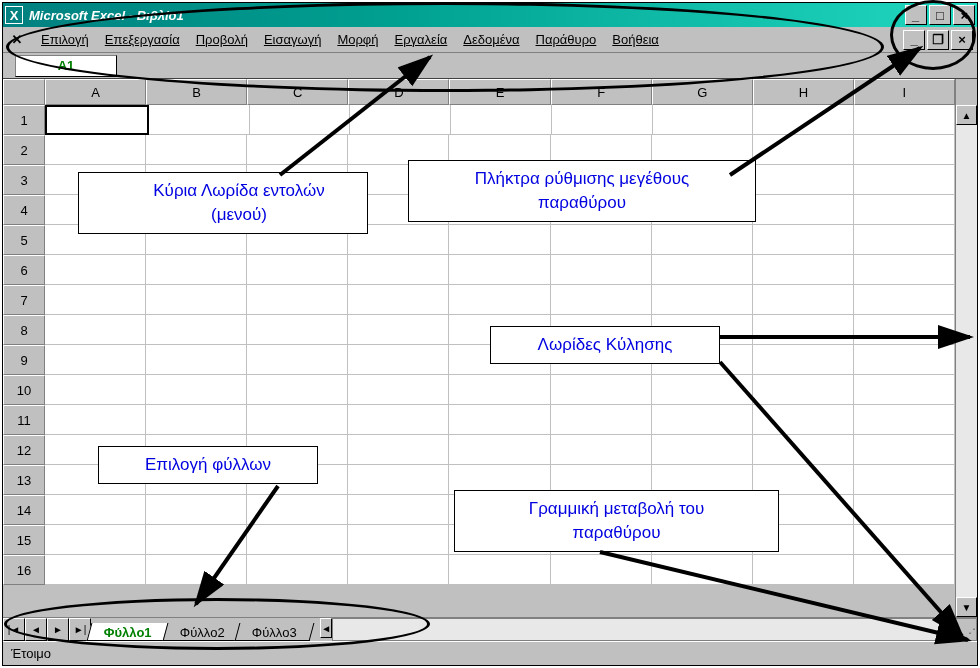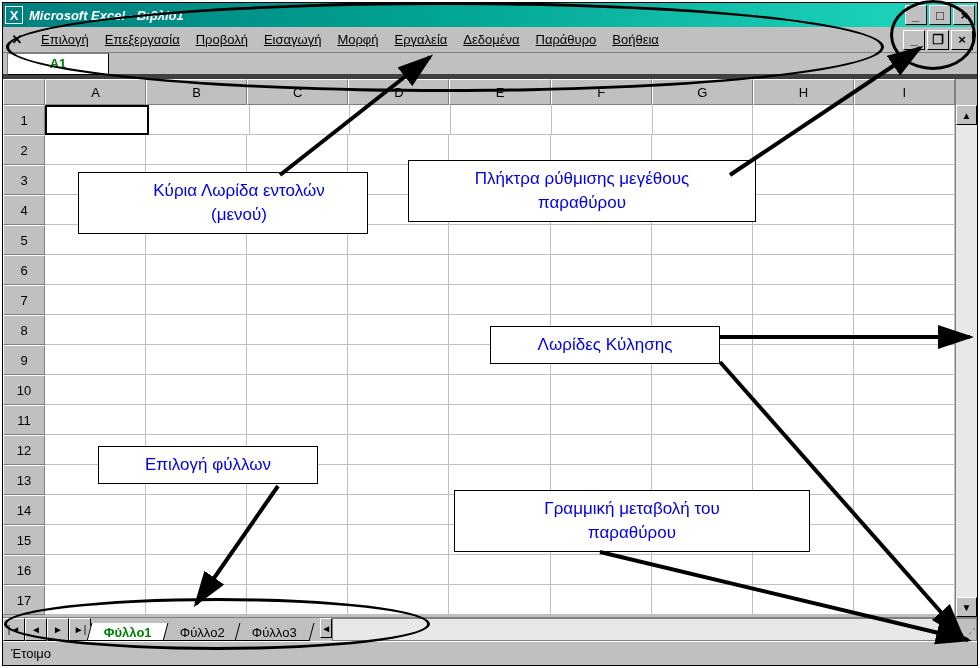--- a/index.html
+++ b/index.html
@@ -70,24 +70,24 @@
 .menubar .menu-item {
   padding: 2px 8px;
   color: #000;
 }
 .menubar .menu-item .ul { text-decoration: underline; }
 .menubar .spacer { flex: 1; }
 
 .formula-bar {
   height: 26px;
   background: #c0c0c0;
-  border-bottom: 5px solid #404040;
+  border-bottom: 1px solid #404040;
   display: flex;
   align-items: center;
-  padding: 2px 4px;
+  padding: 2px 12px;
 }
 .name-box {
   width: 102px; height: 22px;
   background: #fff;
   border: 1px solid #000;
   border-top-color: #808080; border-left-color: #808080;
   display: flex; align-items: center; justify-content: center;
   color: #008000;
   font-weight: bold;
 }
@@ -448,32 +448,20 @@
             <div class="cell"></div>
             <div class="cell"></div>
             <div class="cell"></div>
             <div class="cell"></div>
             <div class="cell"></div>
             <div class="cell"></div>
             <div class="cell"></div>
           </div>
           <div class="grid-row">
             <div class="row-header">16</div>
-            <div class="cell"></div>
-            <div class="cell"></div>
-            <div class="cell"></div>
-            <div class="cell"></div>
-            <div class="cell"></div>
-            <div class="cell"></div>
-            <div class="cell"></div>
-            <div class="cell"></div>
-            <div class="cell"></div>
-          </div>
-          <div class="grid-row">
-            <div class="row-header">17</div>
             <div class="cell"></div>
             <div class="cell"></div>
             <div class="cell"></div>
             <div class="cell"></div>
             <div class="cell"></div>
             <div class="cell"></div>
             <div class="cell"></div>
             <div class="cell"></div>
             <div class="cell"></div>
           </div>
@@ -516,21 +504,21 @@
 <div class="ellipse" style="left:6px; top:2px; width:878px; height:90px;"></div>
 <div class="ellipse" style="left:890px; top:0px; width:86px; height:70px;"></div>
 <div class="ellipse" style="left:4px; top:598px; width:426px; height:52px;"></div>
 
 <div class="callout" style="left:78px; top:172px; width:290px; white-space:pre-line;padding-left:44px;">Κύρια Λωρίδα εντολών
 (μενού)</div>
 <div class="callout" style="left:408px; top:160px; width:348px; white-space:pre-line;">Πλήκτρα ρύθμισης μεγέθους
 παραθύρου</div>
 <div class="callout" style="left:490px; top:326px; width:230px;">Λωρίδες Κύλησης</div>
 <div class="callout" style="left:98px; top:446px; width:220px;">Επιλογή φύλλων</div>
-<div class="callout" style="left:454px; top:490px; width:356px; white-space:pre-line;">Γραμμική μεταβολή του
+<div class="callout" style="left:454px; top:490px; width:325px; white-space:pre-line;">Γραμμική μεταβολή του
 παραθύρου</div>
 
 <svg class="arrow" style="left:260px; top:50px; width:180px; height:130px;">
   <defs>
       <marker id="ah1" markerWidth="10" markerHeight="10" refX="8" refY="3" orient="auto">
         <path d="M0,0 L0,6 L9,3 z" fill="#000"></path>
       </marker>
     </defs>
   <line x1="20" y1="125" x2="170" y2="7" stroke="#000" stroke-width="4" marker-end="url(#ah1)"></line>
 </svg>

